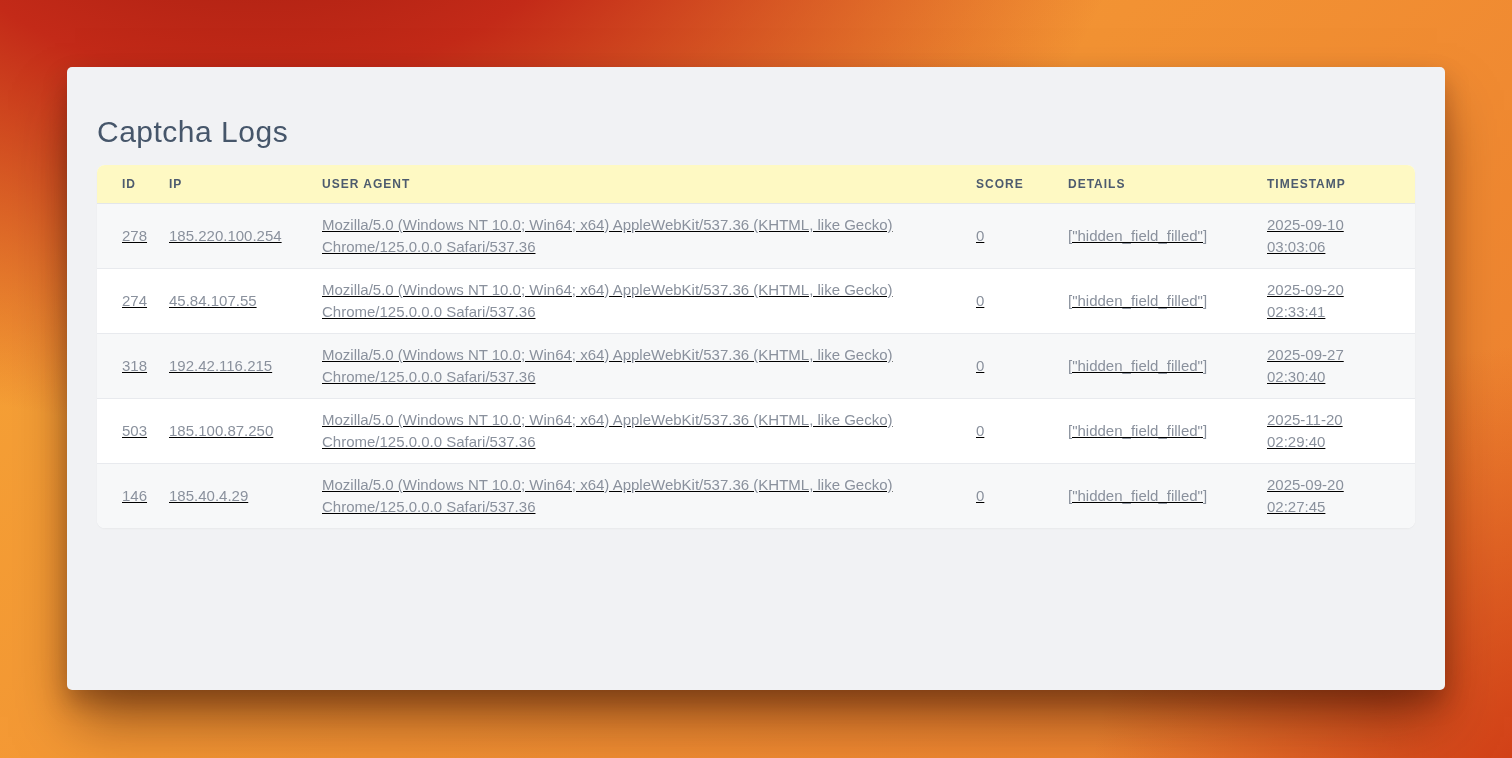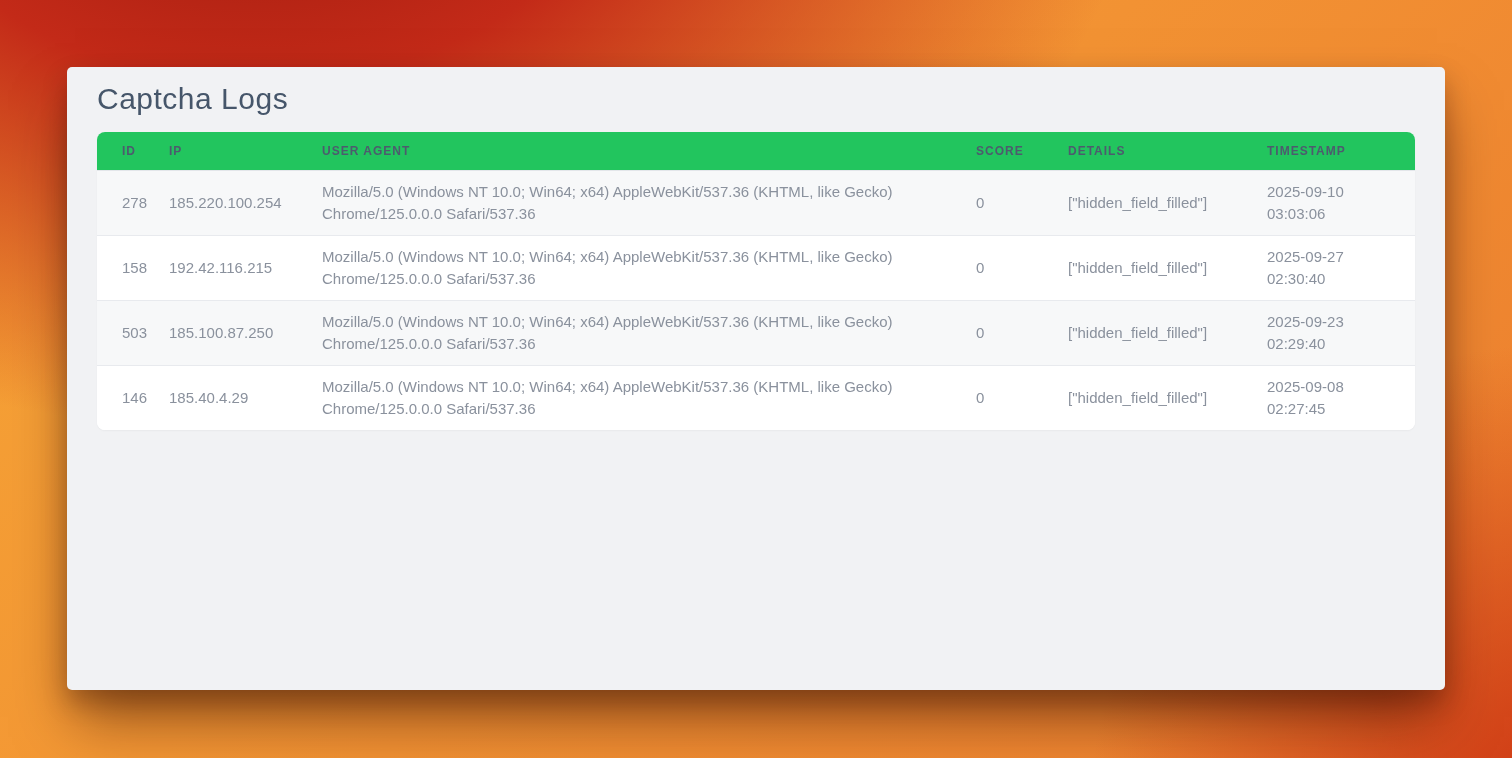--- a/index.html
+++ b/index.html
@@ -32,20 +32,21 @@
     box-shadow: 0 35px 55px -8px rgba(45,8,0,0.5), 0 12px 25px rgba(45,8,0,0.25);
     padding: 15px 30px 0 30px;
   }
 
   .page-title {
     font-size: 30px;
     font-weight: 500;
     letter-spacing: 0.5px;
     color: #46566a;
     margin-bottom: 16px;
+    margin-top: 33px;
   }
 
   .table-wrap {
     background: #ffffff;
     border-radius: 8px;
     overflow: hidden;
     box-shadow: 0 1px 2px rgba(0,0,0,0.04);
   }
 
   table {
@@ -62,38 +63,38 @@
   col.c-timestamp { width: 148px; }
 
   thead th {
     text-align: left;
     font-size: 12px;
     font-weight: 700;
     letter-spacing: 1px;
     color: #4d5b6e;
     text-transform: uppercase;
     padding: 12px 12px 12px 0;
-    background: #22c55e;
+    background: #fef9c3;
     border-bottom: 1px solid #e3e6ea;
     white-space: nowrap;
   }
 
   tbody td {
     font-size: 15px;
     color: #8a919d;
     line-height: 22px;
     padding: 10px 12px 10px 0;
     vertical-align: middle;
     word-wrap: break-word;
   }
 
   thead th:first-child,
   tbody td:first-child { padding-left: 25px; }
 
-  tbody tr { background: #ffffff; }
+  tbody tr { background: #ffffff; text-decoration: underline; }
   tbody tr:nth-child(odd) { background: #f7f8f9; }
   tbody tr + tr td { border-top: 1px solid #e8eaee; }
 </style>
 </head>
 <body>
 
 <div class="card">
   <h1 class="page-title">Captcha Logs</h1>
 
   <div class="table-wrap">
@@ -122,43 +123,51 @@
     <td>185.220.100.254</td>
     <td>Mozilla/5.0 (Windows NT 10.0; Win64; x64) AppleWebKit/537.36 (KHTML, like Gecko) Chrome/125.0.0.0 Safari/537.36</td>
     <td>0</td>
     <td>["hidden_field_filled"]</td>
     <td>2025-09-10 03:03:06</td>
   </tr>
 
 
 
 
+  <tr>
+    <td>274</td>
+    <td>45.84.107.55</td>
+    <td>Mozilla/5.0 (Windows NT 10.0; Win64; x64) AppleWebKit/537.36 (KHTML, like Gecko) Chrome/125.0.0.0 Safari/537.36</td>
+    <td>0</td>
+    <td>["hidden_field_filled"]</td>
+    <td>2025-09-20 02:33:41</td>
+  </tr>
 
   <tr>
-    <td>158</td>
+    <td>318</td>
     <td>192.42.116.215</td>
     <td>Mozilla/5.0 (Windows NT 10.0; Win64; x64) AppleWebKit/537.36 (KHTML, like Gecko) Chrome/125.0.0.0 Safari/537.36</td>
     <td>0</td>
     <td>["hidden_field_filled"]</td>
     <td>2025-09-27 02:30:40</td>
   </tr>
 
   <tr>
     <td>503</td>
     <td>185.100.87.250</td>
     <td>Mozilla/5.0 (Windows NT 10.0; Win64; x64) AppleWebKit/537.36 (KHTML, like Gecko) Chrome/125.0.0.0 Safari/537.36</td>
     <td>0</td>
     <td>["hidden_field_filled"]</td>
-    <td>2025-09-23 02:29:40</td>
+    <td>2025-11-20 02:29:40</td>
   </tr>
 
   <tr>
     <td>146</td>
     <td>185.40.4.29</td>
     <td>Mozilla/5.0 (Windows NT 10.0; Win64; x64) AppleWebKit/537.36 (KHTML, like Gecko) Chrome/125.0.0.0 Safari/537.36</td>
     <td>0</td>
     <td>["hidden_field_filled"]</td>
-    <td>2025-09-08 02:27:45</td>
+    <td>2025-09-20 02:27:45</td>
   </tr>
 </tbody>
     </table>
   </div>
 </div>
 
 </body></html>

